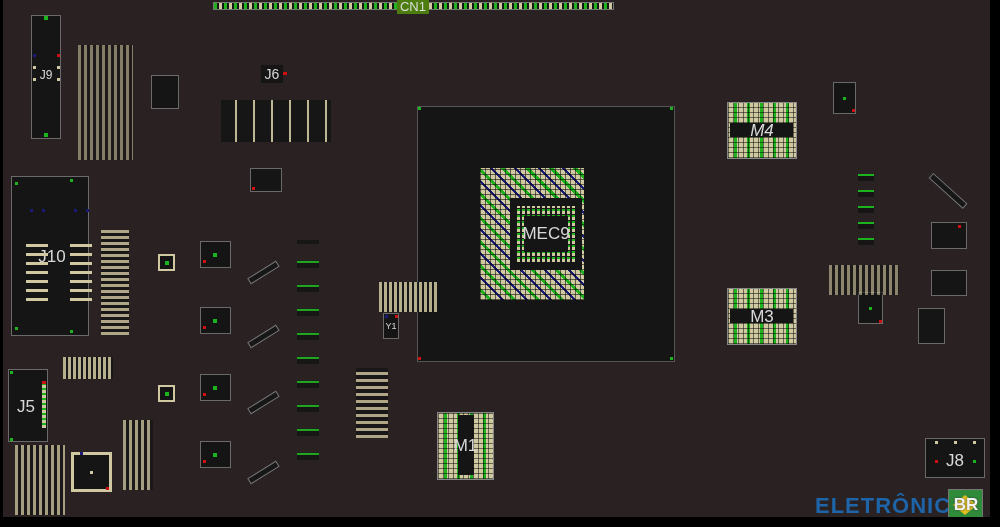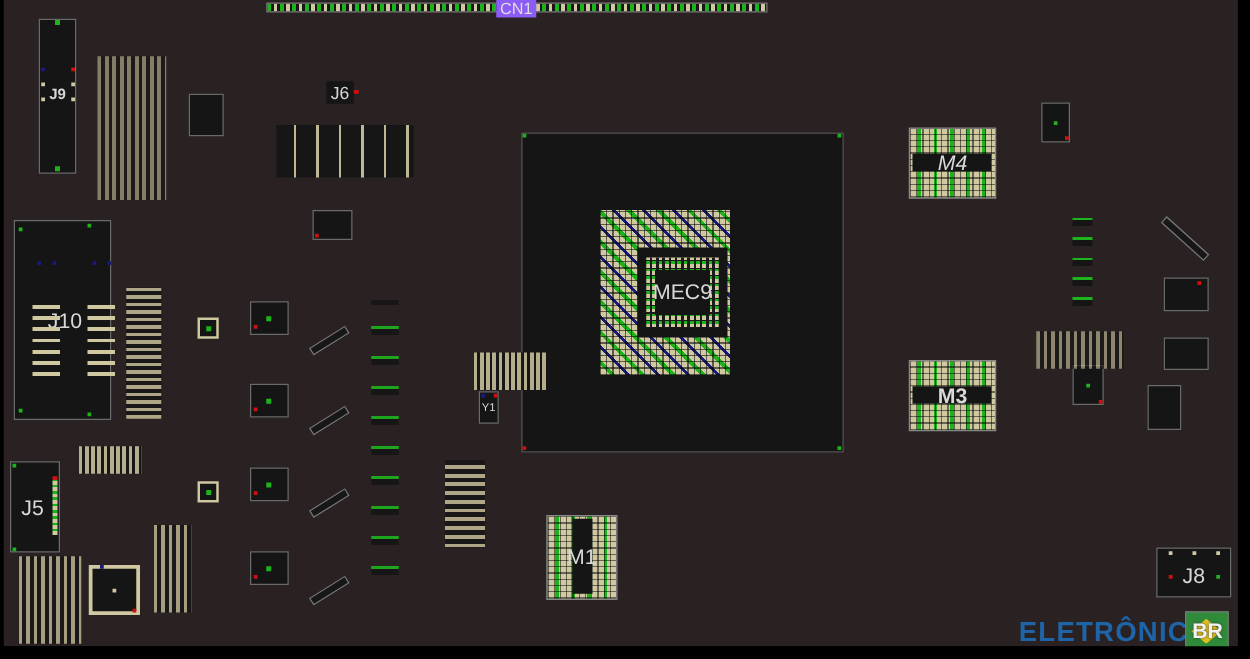--- a/index.html
+++ b/index.html
@@ -9,21 +9,21 @@
   .bbar{position:absolute;left:0;top:517px;width:1000px;height:10px;background:#000;}
   .comp{position:absolute;background:#151515;border:1px solid #6a6a6a;box-sizing:border-box;}
   .pad{position:absolute;background:#cfc8a0;}
   .padg{position:absolute;background:#1db31d;}
   .padb{position:absolute;background:#1a1a7a;}
   .padr{position:absolute;background:#d01010;}
   .lbl{position:absolute;color:#d8d8d8;font-size:14px;letter-spacing:0px;text-align:center;white-space:nowrap;}
   .lbl.big{font-size:17px;}
   .cn1{position:absolute;left:210px;top:2px;width:399px;height:6px;border:1px solid #777;background:
     repeating-linear-gradient(90deg,#1db31d 0 3px,#161616 3px 5px,#cfc8a0 5px 8px,#161616 8px 10px);}
-  .cn1lbl{position:absolute;left:394px;top:0;width:32px;height:14px;background:#8b5cf6;color:#ddd;font-size:13px;text-align:center;line-height:14px;}
+  .cn1lbl{position:absolute;left:394px;top:0;width:32px;height:14px;background:#4d7c0f;color:#ddd;font-size:13px;text-align:center;line-height:14px;}
   .bga{position:absolute;background:
     repeating-linear-gradient(90deg,rgba(0,0,0,.55) 0 1px,transparent 1px 5px),
     repeating-linear-gradient(0deg,rgba(0,0,0,.55) 0 1px,transparent 1px 5px),
     repeating-linear-gradient(45deg,#cfc8a0 0 6px,#1db31d 6px 9px,#cfc8a0 9px 15px,#1a1a7a 15px 17px);}
   .mem{position:absolute;border:1px solid #888;background:
     repeating-linear-gradient(90deg,rgba(0,0,0,.5) 0 1px,transparent 1px 5px),
     repeating-linear-gradient(0deg,rgba(0,0,0,.5) 0 1px,transparent 1px 5px),
     repeating-linear-gradient(90deg,#cfc8a0 0 6px,#1db31d 6px 9px,#cfc8a0 9px 13px);}
   .memcore{position:absolute;background:#151515;}
   .logo{position:absolute;left:812px;top:493px;color:#1e64a8;font-size:22px;font-weight:bold;letter-spacing:1px;}
@@ -33,21 +33,21 @@
   .diag{position:absolute;height:5px;background:#171717;border:1px solid #777;transform-origin:left center;}
 </style>
 </head>
 <body>
 
 <div class="board">
 
   <div class="cn1"></div>
   <div class="cn1lbl">CN1</div>
 
-  <div class="comp" style="left:28px;top:15px;width:30px;height:124px;font-weight:bold;">
+  <div class="comp" style="left:28px;top:15px;width:30px;height:124px;">
     <div class="padg" style="left:12px;top:0;width:4px;height:4px;"></div>
     <div class="padg" style="left:12px;top:117px;width:4px;height:4px;"></div>
     <div class="pad" style="left:1px;top:50px;width:3px;height:3px;"></div>
     <div class="pad" style="left:25px;top:50px;width:3px;height:3px;"></div>
     <div class="pad" style="left:1px;top:62px;width:3px;height:3px;"></div>
     <div class="pad" style="left:25px;top:62px;width:3px;height:3px;"></div>
     <div class="padr" style="left:25px;top:38px;width:3px;height:3px;"></div>
     <div class="padb" style="left:1px;top:38px;width:3px;height:3px;"></div>
     <div class="lbl" style="left:0;top:52px;width:28px;font-size:12px;">J9</div>
   </div>
@@ -101,21 +101,21 @@
       repeating-linear-gradient(0deg,#cfc8a0 0 3px,#1db31d 3px 5px,#1a1a1a 5px 6px);"></div>
     <div class="memcore" style="left:44px;top:48px;width:44px;height:36px;"></div>
     <div class="lbl big" style="left:40px;top:56px;width:52px;">MEC9</div>
   </div>
 
   <div class="mem" style="left:724px;top:102px;width:68px;height:55px;">
     <div class="memcore" style="left:2px;top:20px;width:63px;height:14px;"></div>
     <div class="lbl big" style="left:14px;top:18px;width:40px;font-style:italic;">M4</div>
   </div>
 
-  <div class="mem" style="left:724px;top:288px;width:68px;height:55px;font-weight:bold;">
+  <div class="mem" style="left:724px;top:288px;width:68px;height:55px;">
     <div class="memcore" style="left:2px;top:20px;width:63px;height:14px;"></div>
     <div class="lbl big" style="left:14px;top:18px;width:40px;">M3</div>
   </div>
 
   <div class="mem" style="left:434px;top:412px;width:55px;height:66px;">
     <div class="memcore" style="left:20px;top:2px;width:16px;height:60px;"></div>
     <div class="lbl big" style="left:10px;top:23px;width:35px;">M1</div>
   </div>
 
 

